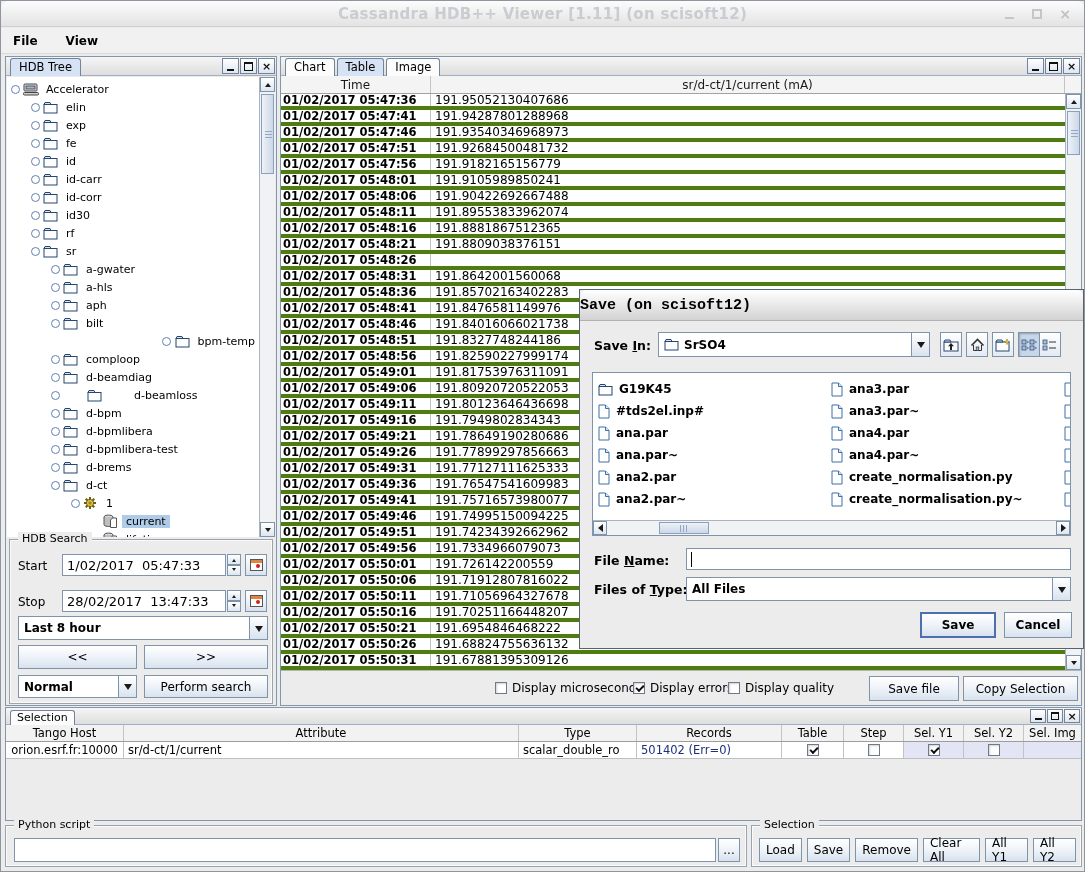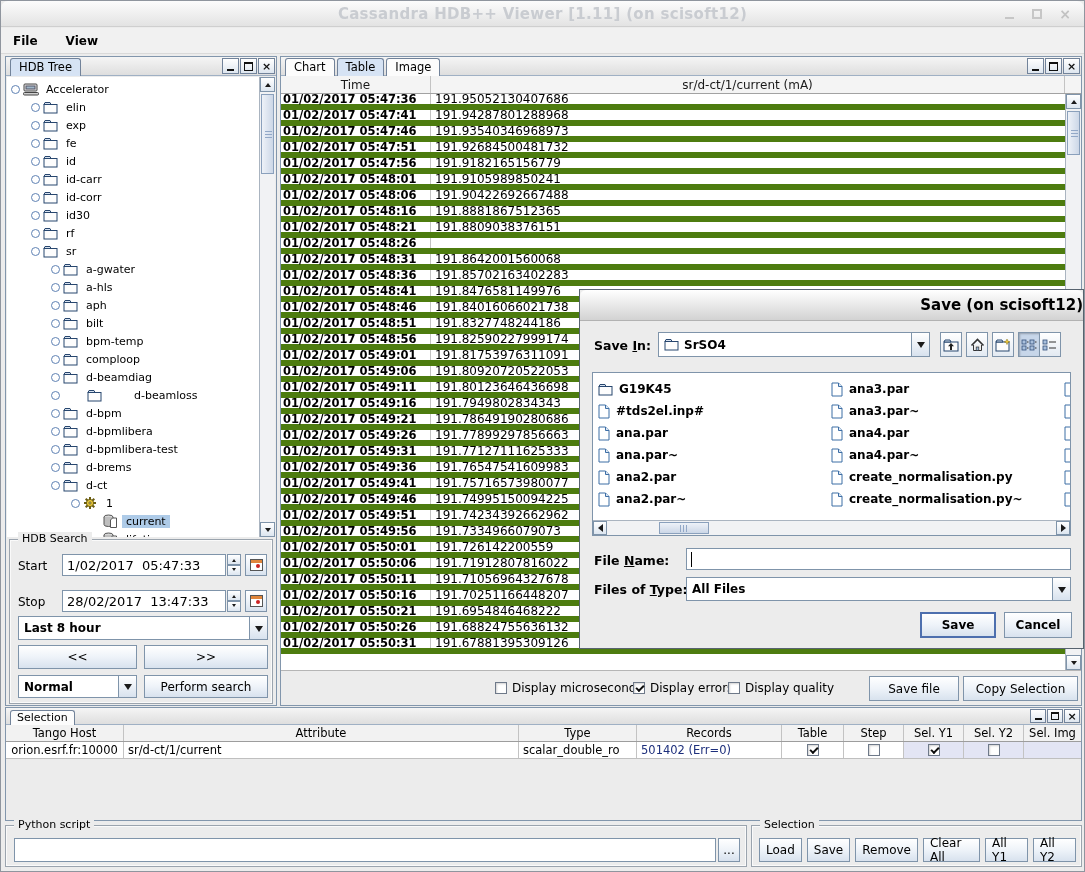--- a/index.html
+++ b/index.html
@@ -98,21 +98,21 @@
   .tree-row.ic-gear     .svg-gear     { display:block; }
   .tree-row.ic-db       .svg-db       { display:block; }
   .tlabel { padding:0 4px; }
   .tree-row.selected .tlabel { background:#aecbe8; }
 
   
   .thead { position:absolute; display:flex; background:#f4f4f4; border-bottom:1px solid #a2a2a2; }
   .th { display:flex; align-items:center; justify-content:center; font-size:12px; color:#1a1a1a;
         border-right:1px solid #c3c3c3; height:100%; }
   .tbody { position:absolute; background:#fff; overflow:hidden; }
-  .t-row { height:16px; display:flex; border-bottom:6px solid #4d7c0f; background:#fff; }
+  .t-row { height:16px; display:flex; border-bottom:4px solid #4d7c0f; background:#fff; }
   .t-time { flex:0 0 150px; border-right:1px solid #c3c3c3; font-weight:bold; font-size:11.5px;
             padding-left:2px; display:flex; align-items:center; white-space:nowrap; }
   .t-val  { flex:1; font-size:12px; padding-left:4px; display:flex; align-items:center; white-space:nowrap; }
 
   
   .sel-head,.sel-row { position:absolute; display:flex; width:1075px; height:17px; }
   .sel-head { background:#f2f2f2; border-bottom:1px solid #9d9d9d; }
   .sel-row  { background:#fff; border-bottom:1px solid #bfbfbf; }
   .sc { border-right:1px solid #c3c3c3; display:flex; align-items:center; font-size:11.5px;
         padding:0 4px; overflow:hidden; white-space:nowrap; }
@@ -120,22 +120,22 @@
   .sc.c0{flex:0 0 118px; justify-content:center;} .sc.c1{flex:0 0 395px;} .sc.c2{flex:0 0 118px;}
   .sc.c3{flex:0 0 145px;} .sc.c4{flex:0 0 62px; justify-content:center;} .sc.c5{flex:0 0 60px; justify-content:center;}
   .sc.c6{flex:0 0 60px; justify-content:center;} .sc.c7{flex:0 0 60px; justify-content:center;} .sc.c8{flex:1;}
   .sel-row .lav { background:#e3e5f4; }
   .records-val { color:#1d2f7c; }
 
   
   #save-dialog { position:absolute; left:578px; top:288px; width:505px; height:360px; z-index:40;
                  border:1px solid #57636f; background:#ececec; }
   .dlg-title { height:31px; background:linear-gradient(#ffffff,#d2d2d2); border-bottom:1px solid #b2b2b2;
-               display:flex; align-items:center; justify-content:flex-end; font-weight:bold; font-size:15px;
-               border-radius:6px 6px 0 0; }
+               display:flex; align-items:center; justify-content:flex-start; font-weight:bold; font-size:15px;
+               border-radius:6px 6px 0 0;font-family:Liberation Mono, monospace; }
   .dlg-label { position:absolute; font-weight:bold; font-size:12.5px; }
   .mn { text-decoration:underline; }
   .toolbtn { position:absolute; width:22px; height:25px; border:1px solid #7f94aa;
              background:linear-gradient(#ffffff,#e3eaf2); display:flex; align-items:center; justify-content:center; }
   .toolbtn.pressed { background:#c7d6e9; box-shadow:inset 1px 1px 2px rgba(0,0,0,.25); }
   .flist { position:absolute; background:#fff; border:1px solid #7f94aa; overflow:hidden; }
   .fitems { position:absolute; left:5px; top:5px; width:900px; height:136px;
             display:flex; flex-flow:column wrap; align-content:flex-start; overflow:hidden; }
   .fitem { height:22px; flex:0 0 22px; width:233px; display:flex; align-items:center; gap:6px;
            font-weight:bold; font-size:12px; white-space:nowrap; }
@@ -356,21 +356,21 @@
           <span class="ticon">
 
             <svg class="svg-folder" width="15" height="13" viewBox="0 0 15 13">
               <rect x="1" y="3.5" width="13" height="8.5" fill="#fdfdfd" stroke="#27466e"></rect>
               <path d="M1 3.5 L2 1.5 L7 1.5 L8 3.5 Z" fill="#d7e2f0" stroke="#27466e"></path>
             </svg>
 
           </span>
           <span class="tlabel">bilt</span>
         </div>
-        <div class="tree-row ic-folder" style="margin-left: 40px;">
+        <div class="tree-row ic-folder" style="margin-left: 40px; justify-content: flex-end;">
           <span class="knob"></span>
           <span class="ticon">
 
             <svg class="svg-folder" width="15" height="13" viewBox="0 0 15 13">
               <rect x="1" y="3.5" width="13" height="8.5" fill="#fdfdfd" stroke="#27466e"></rect>
               <path d="M1 3.5 L2 1.5 L7 1.5 L8 3.5 Z" fill="#d7e2f0" stroke="#27466e"></path>
             </svg>
 
           </span>
           <span class="tlabel">bpm-temp</span>
@@ -635,20 +635,24 @@
           <span class="t-time">01/02/2017 05:47:56</span>
           <span class="t-val">191.9182165156779</span>
         </div>
         <div class="t-row">
           <span class="t-time">01/02/2017 05:48:01</span>
           <span class="t-val">191.9105989850241</span>
         </div>
         <div class="t-row">
           <span class="t-time">01/02/2017 05:48:06</span>
           <span class="t-val">191.90422692667488</span>
+        </div>
+        <div class="t-row">
+          <span class="t-time">01/02/2017 05:48:11</span>
+          <span class="t-val">191.89553833962074</span>
         </div>
         <div class="t-row">
           <span class="t-time">01/02/2017 05:48:16</span>
           <span class="t-val">191.8881867512365</span>
         </div>
         <div class="t-row">
           <span class="t-time">01/02/2017 05:48:21</span>
           <span class="t-val">191.8809038376151</span>
         </div>
         <div class="t-row">

